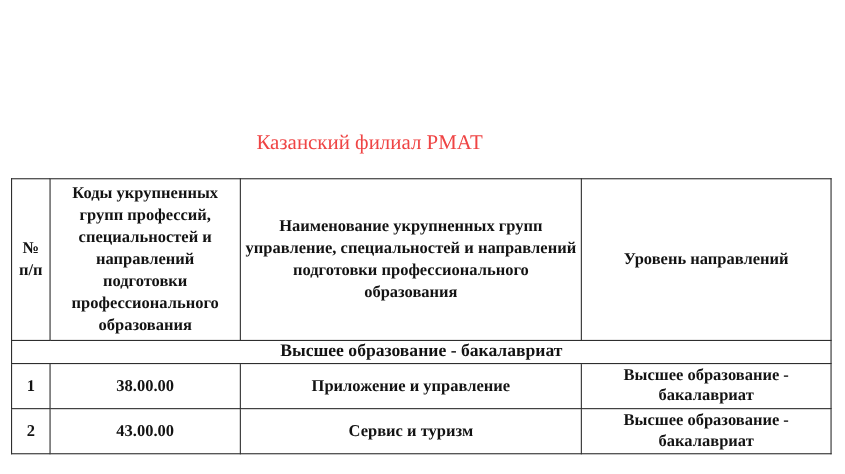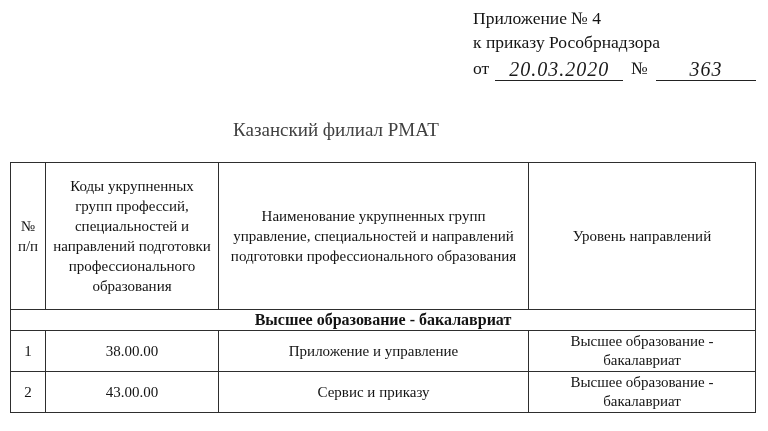--- a/index.html
+++ b/index.html
@@ -47,39 +47,39 @@
   .hw-number { width: 100px; }
   .numero { padding: 0 2px; }
 
   
   .doc-title {
     position: absolute;
     left: 0; top: 119px;
     width: 672px;
     text-align: center;
     font-size: 19px;
-    color: #404040;
+    color: #ef4444;
   }
 
   
   table.reg-table {
     position: absolute;
     left: 10px; top: 162px;
     width: 745px;
     border-collapse: collapse;
     table-layout: fixed;
     font-size: 15px;
     color: #131313;
   }
   .reg-table td, .reg-table th {
     border: 1.6px solid #2e2e2e;
     text-align: center;
     vertical-align: middle;
     padding: 1px 4px;
-    font-weight: normal;
+    font-weight: bold;
     overflow: hidden;
   }
   .reg-table thead th {
     height: 144px;
     line-height: 20px;
     font-size: 15px;
   }
   .reg-table .section-row td {
     height: 20px;
     font-weight: bold;
@@ -91,30 +91,20 @@
   .reg-table .col-num   { width: 35px;  }
   .reg-table .col-code  { width: 173px; }
   .reg-table .col-name  { width: 310px; }
   .reg-table .col-level { width: 227px; }
 </style>
 </head>
 <body>
 
 <div class="page">
 
-  <div class="doc-header">
-    <div class="line">Приложение № 4</div>
-    <div class="line">к приказу Рособрнадзора</div>
-    <div class="fill-line">
-      <span>от</span>
-      <span class="hw-slot hw-date">20.03.2020</span>
-      <span class="numero">№</span>
-      <span class="hw-slot hw-number">363</span>
-    </div>
-  </div>
 
   <div class="doc-title">Казанский филиал РМАТ</div>
 
   <table class="reg-table">
     <colgroup>
       <col class="col-num">
         <col class="col-code">
         <col class="col-name">
         <col class="col-level">
     </colgroup>
@@ -132,19 +122,19 @@
       </tr>
       <tr class="data-row">
         <td>1</td>
         <td>38.00.00</td>
         <td>Приложение и управление</td>
         <td>Высшее образование - бакалавриат</td>
       </tr>
       <tr class="data-row">
         <td>2</td>
         <td>43.00.00</td>
-        <td>Сервис и приказу</td>
+        <td>Сервис и туризм</td>
         <td>Высшее образование - бакалавриат</td>
       </tr>
     </tbody>
   </table>
 
 </div>
 
 </body></html>

